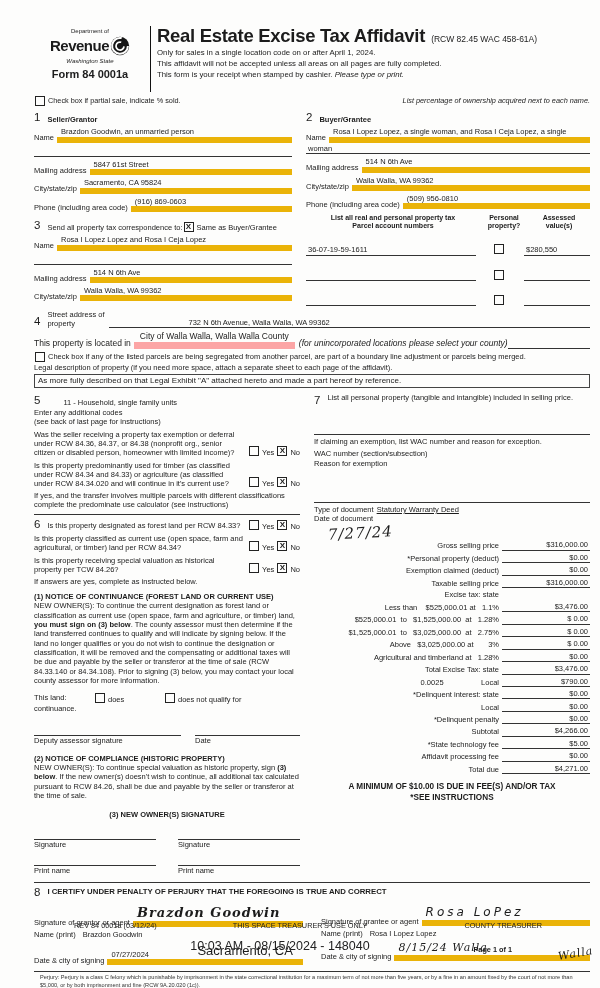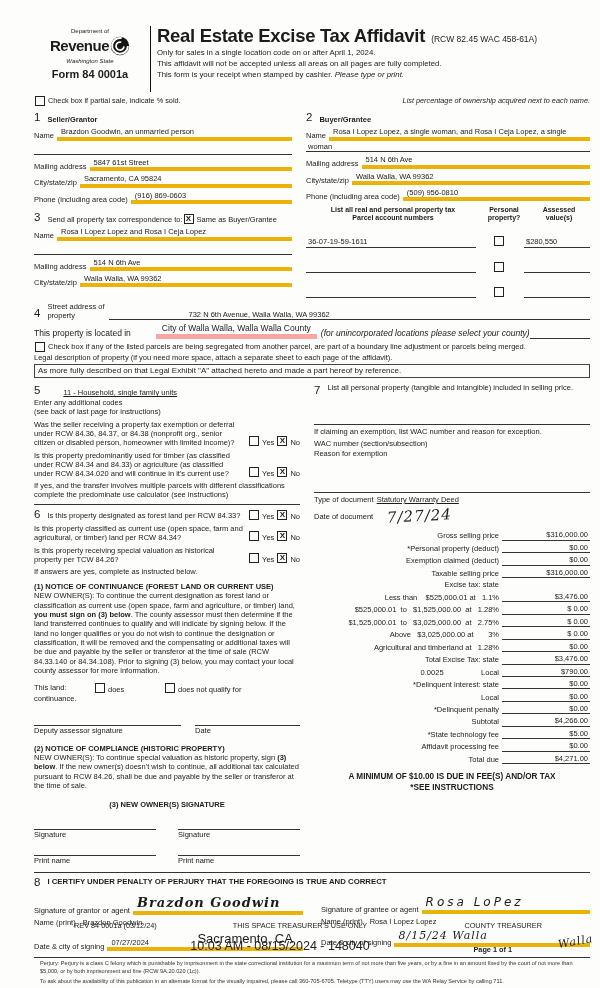--- a/index.html
+++ b/index.html
@@ -22,21 +22,21 @@
   .it{font-style:italic;}
   
   .cb{display:inline-block;width:8px;height:8px;border:1px solid #222;font-size:8px;line-height:8px;
       font-weight:bold;text-align:center;vertical-align:-1px;margin:0 3px 0 1px;overflow:hidden;flex:none;}
   
   .partial{display:flex;margin-top:4px;font-size:7.3px;}
   .partial .right{margin-left:auto;margin-right:0;font-style:italic;}
   
   .fld{display:flex;align-items:flex-end;margin-top:3px;}
   .fld .lbl{white-space:nowrap;margin-right:3px;flex:none;}
-  .fld .val{flex:1;border-bottom:4px solid #eab308;padding:0 2px 0 4px;min-height:9px;}
+  .fld .val{flex:1;border-bottom:6px solid #eab308;padding:0 2px 0 4px;min-height:9px;}
   .secno{font-size:11.5px;margin-right:7px;flex:none;}
   .sechead{display:flex;align-items:flex-end;}
   .bold{font-weight:bold;}
   .cols2{display:grid;grid-template-columns:258px 1fr;column-gap:14px;margin-top:4px;}
   .contline{border-bottom:1px solid #333;min-height:9px;padding:0 2px;}
   
   .ptable{margin-top:5px;}
   .phead{display:flex;font-weight:bold;font-size:7px;text-align:center;line-height:1.15;}
   .phead .c1{flex:1;}
   .phead .c2{width:48px;flex:none;}
@@ -236,38 +236,38 @@
     <div class="s4row">
       <span class="secno">4</span>
       <span class="s4lbl">
           <div>Street address of</div>
           <div>property</div>
         </span>
       <span class="val" style="flex:1;border-bottom:1px solid #333;padding-left:80px;">732 N 6th Avenue, Walla Walla, WA 99362</span>
     </div>
     <div class="fld" style="font-size:8.5px;">
       <span class="lbl">This property is located in</span>
-      <span style="border-bottom:5px solid #fca5a5;padding:0 6px;margin-left:22px;">City of Walla Walla, Walla Walla County</span>
+      <span style="border-bottom:7px solid #fca5a5;padding:0 6px;">City of Walla Walla, Walla Walla County</span>
       <span class="it" style="margin-left:4px;">(for unincorporated locations please select your county)</span>
       <span style="flex:1;border-bottom:1px solid #333;"></span>
     </div>
     <div style="display:flex;margin-top:3px;">
       <span class="cb"></span>
       <span>Check box if any of the listed parcels are being segregated from another parcel, are part of a boundary line adjustment or parcels being merged.</span>
     </div>
     <div style="margin-top:1px;">Legal description of property (if you need more space, attach a separate sheet to each page of the affidavit).</div>
     <div class="legalbox">As more fully described on that Legal Exhibit "A" attached hereto and made a part hereof by reference.</div>
   </div>
 
   <div class="mid">
 
     <div class="midL">
       <div class="sechead">
         <span class="secno">5</span>
-        <span style="text-decoration:underline;margin-left:16px;text-align:center;">11 - Household, single family units</span>
+        <span style="margin-left:16px;text-align:center;">11 - Household, single family units</span>
       </div>
       <div style="">Enter any additional codes</div>
       <div>(see back of last page for instructions)</div>
 
       <div class="q">
         <span class="qt">Was the seller receiving a property tax exemption or deferral under RCW 84.36, 84.37, or 84.38 (nonprofit org., senior citizen or disabled person, homeowner with limited income)?</span>
         <span class="yn"><span class="cb"></span><span>Yes</span> <span class="cb">X</span><span>No</span></span>
       </div>
       <div class="q">
         <span class="qt">Is this property predominantly used for timber (as classified under RCW 84.34 and 84.33) or agriculture (as classified under RCW 84.34.020 and will continue in it's current use?</span>
@@ -347,21 +347,21 @@
       <div class="rule"></div>
       <div style="margin-top:2px;">If claiming an exemption, list WAC number and reason for exception.</div>
       <div style="margin-top:3px;">WAC number (section/subsection)</div>
       <div>Reason for exemption</div>
       <div style="height:30px;"></div>
       <div class="rule"></div>
       <div class="fld" style="margin-top:2px;">
         <span class="lbl">Type of document</span>
         <span style="text-decoration:underline;">Statutory Warranty Deed</span>
       </div>
-      <div style="display:flex;align-items:center;height:24px;">
+      <div style="display:flex;align-items:flex-start;height:24px;flex-direction:column;">
         <span>Date of document</span>
         <span class="hw hwdate" style="margin-left:14px;transform:rotate(-3deg);">7/27/24</span>
       </div>
 
       <div>
         <div class="taxrow">
             <span class="taxlbl">Gross selling price</span>
             <span class="taxval">$316,000.00</span>
           </div>
         <div class="taxrow">

